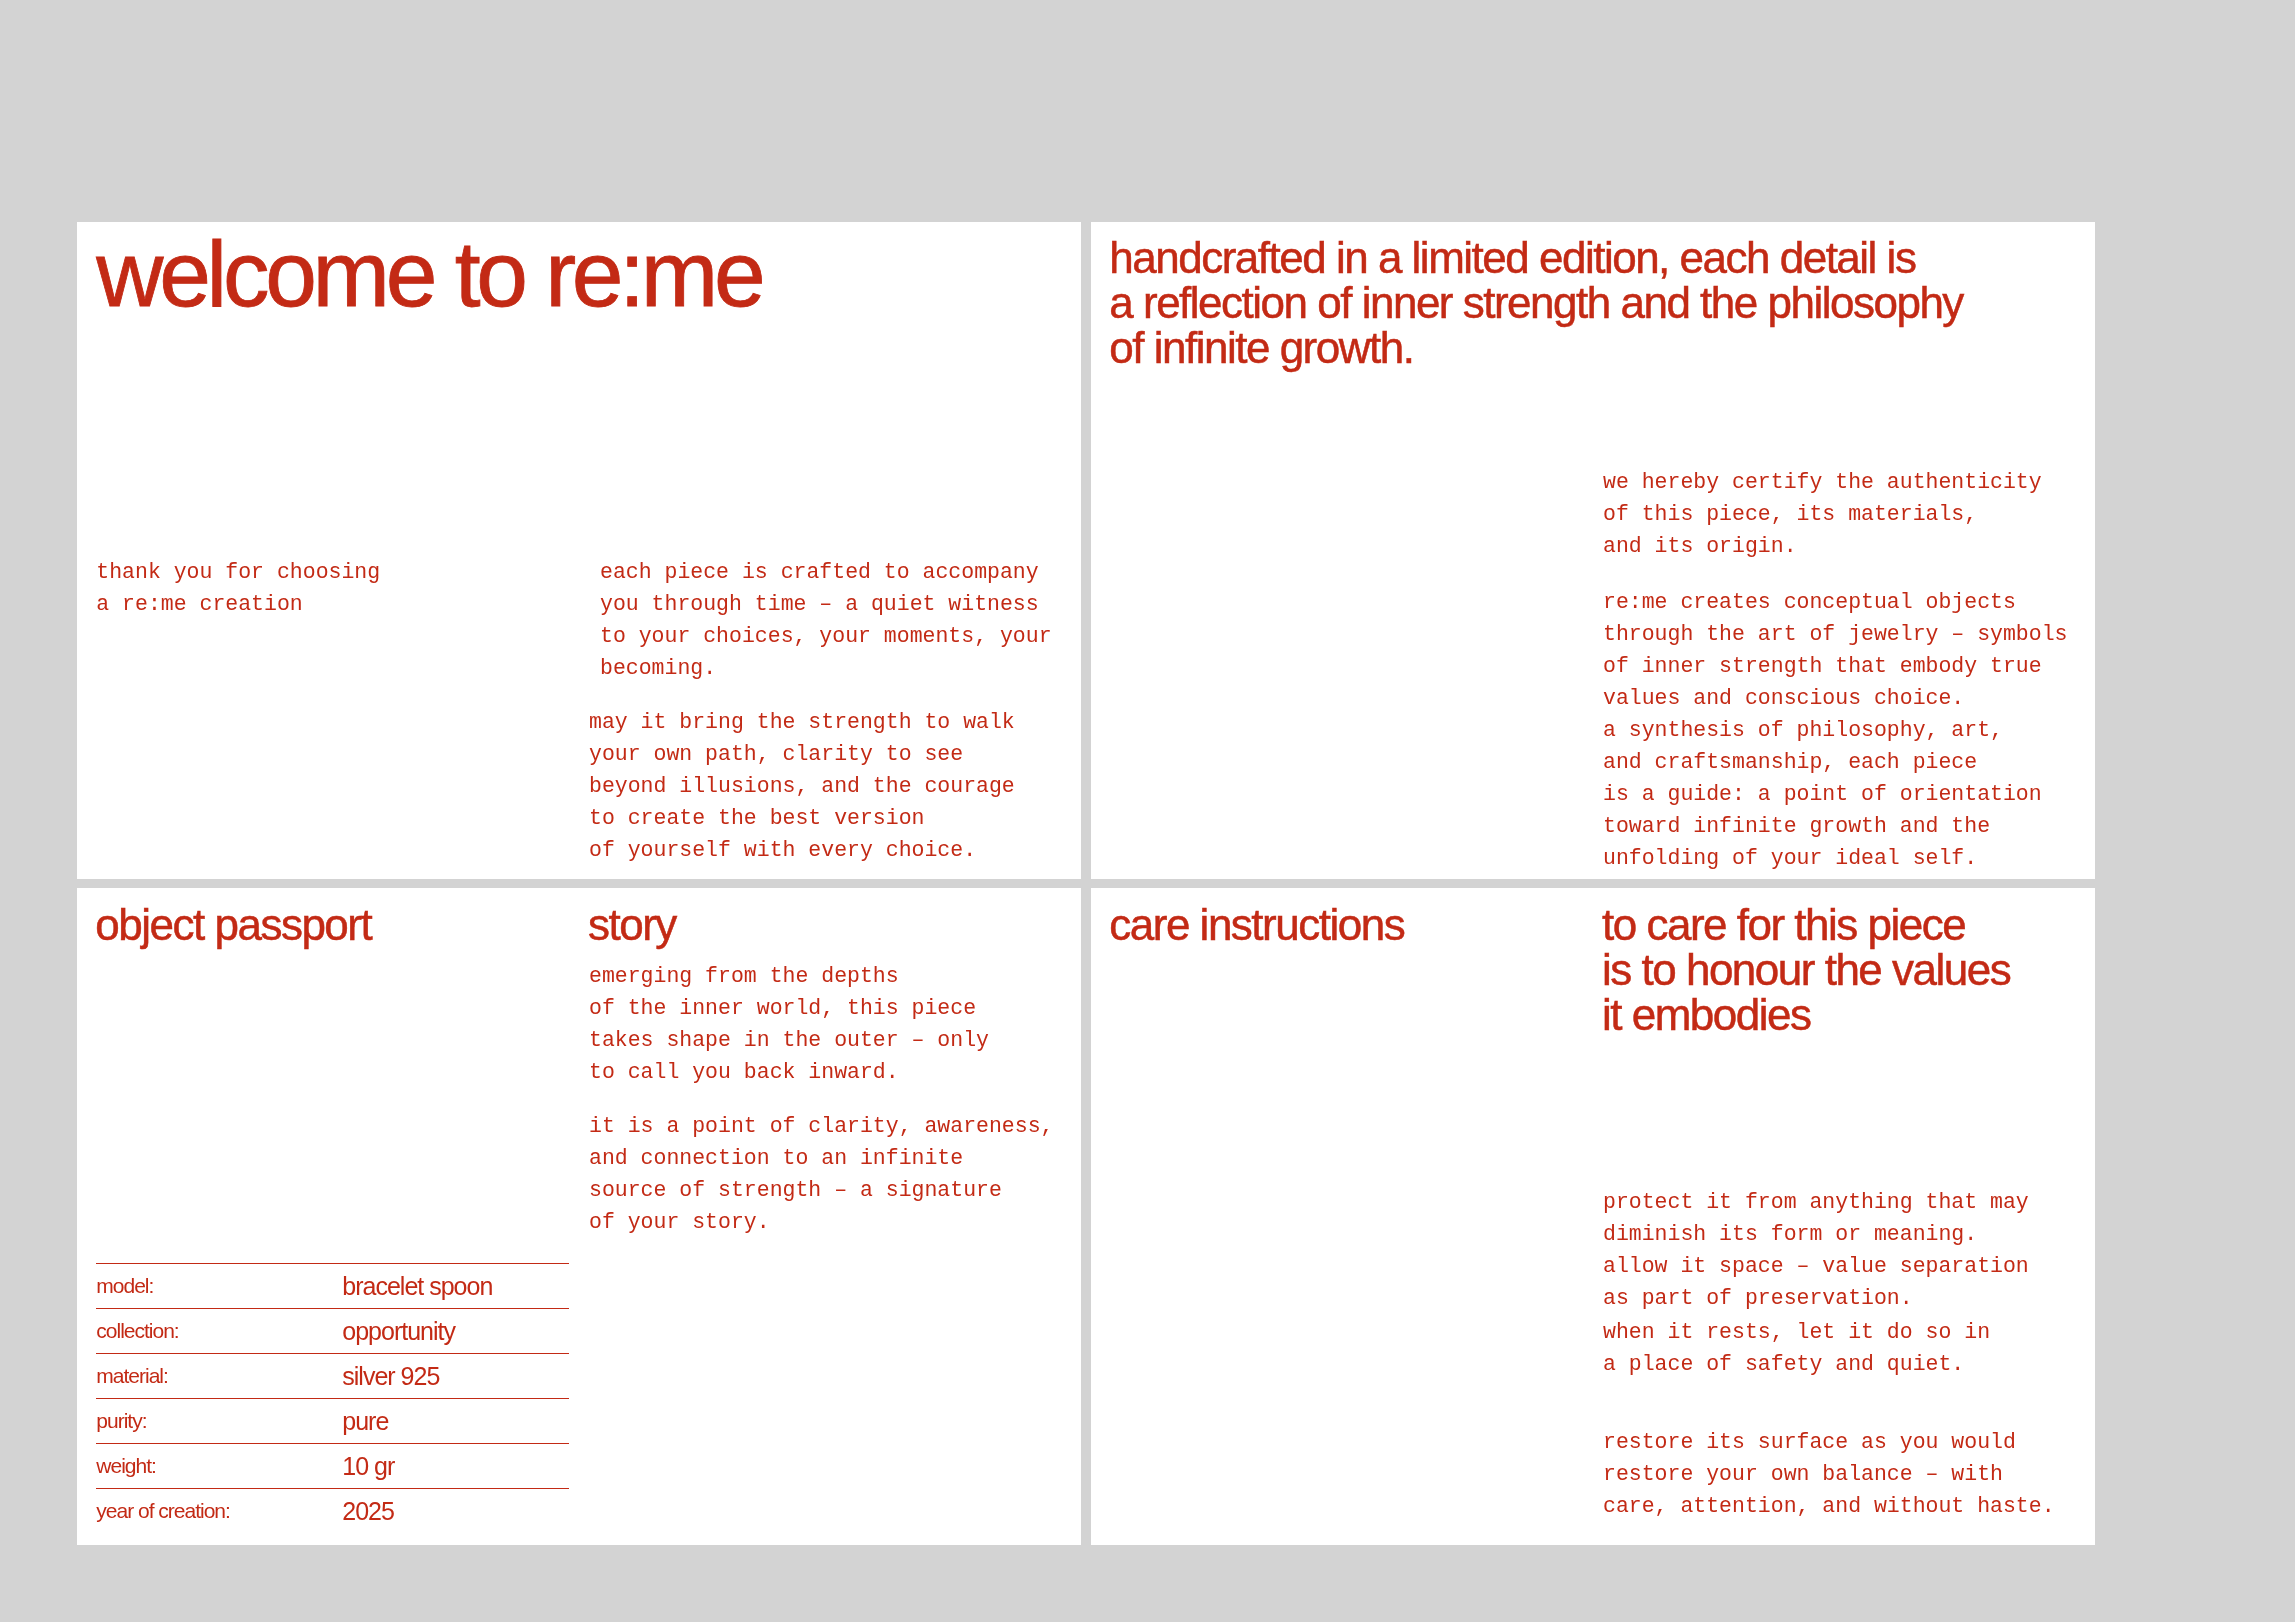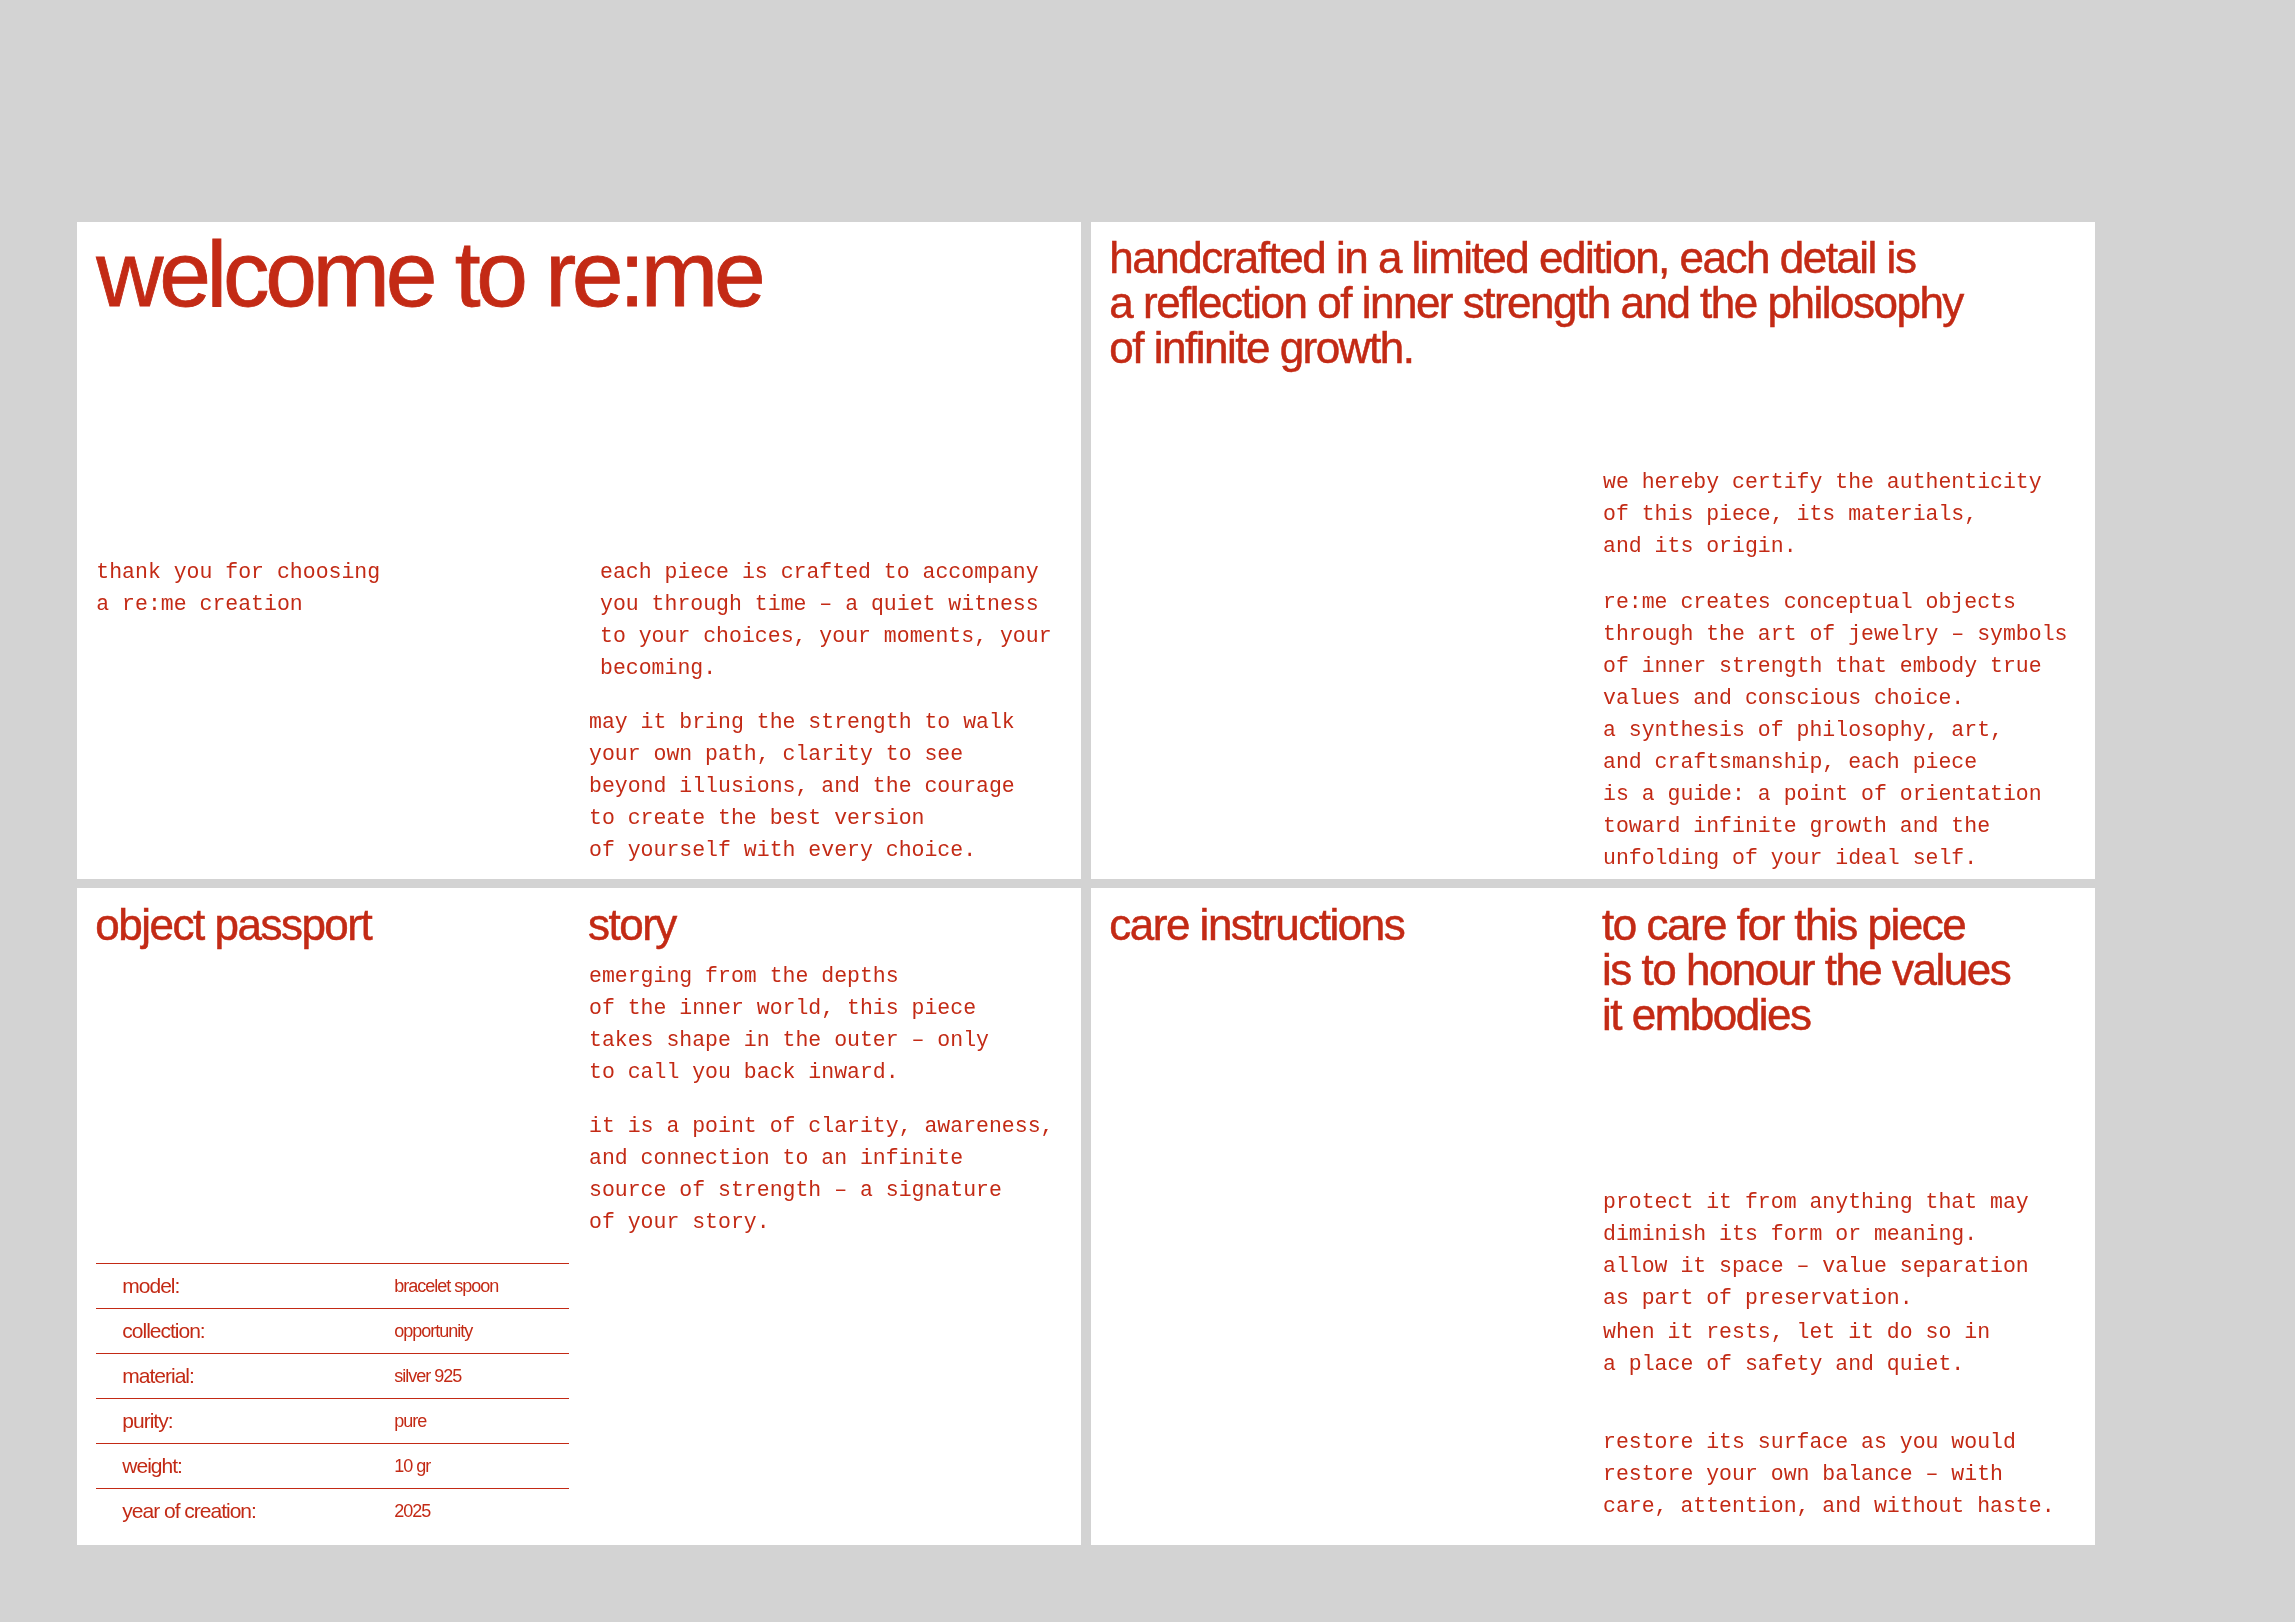--- a/index.html
+++ b/index.html
@@ -21,21 +21,20 @@
       height: 657px;
     }
     #p-welcome { left: 77px; top: 222px; }
     #p-certificate { left: 1091px; top: 222px; }
     #p-passport { left: 77px; top: 888px; }
     #p-care { left: 1091px; top: 888px; }
 
     .sans {
       font-family: "Liberation Sans", sans-serif;
       color: #c32a15;
-      margin-left: 26px;
     }
     .mono {
       font-family: "Liberation Mono", monospace;
       font-size: 21.5px;
       line-height: 32px;
       color: #c32a15;
       white-space: pre;
       position: absolute;
       margin: 0;
     }
@@ -70,21 +69,21 @@
       border-top: 1.4px solid #c32a15;
       align-items: center;
     }
     .passport-table .row:last-child { }
     .passport-table .cell-key {
       width: 246px;
       font-size: 21px;
       letter-spacing: -1px;
     }
     .passport-table .cell-val {
-      font-size: 18px;
+      font-size: 25px;
       letter-spacing: -1px;
     }
   </style>
 </head>
 <body>
 
 <section class="panel" id="p-welcome">
   <h1 class="sans title-xl abs" style="left:19.3px; top:5.8px;">welcome to re:me</h1>
   <p class="mono" style="left:19.3px; top:334px;">thank you for choosing
 a re:me creation</p>

